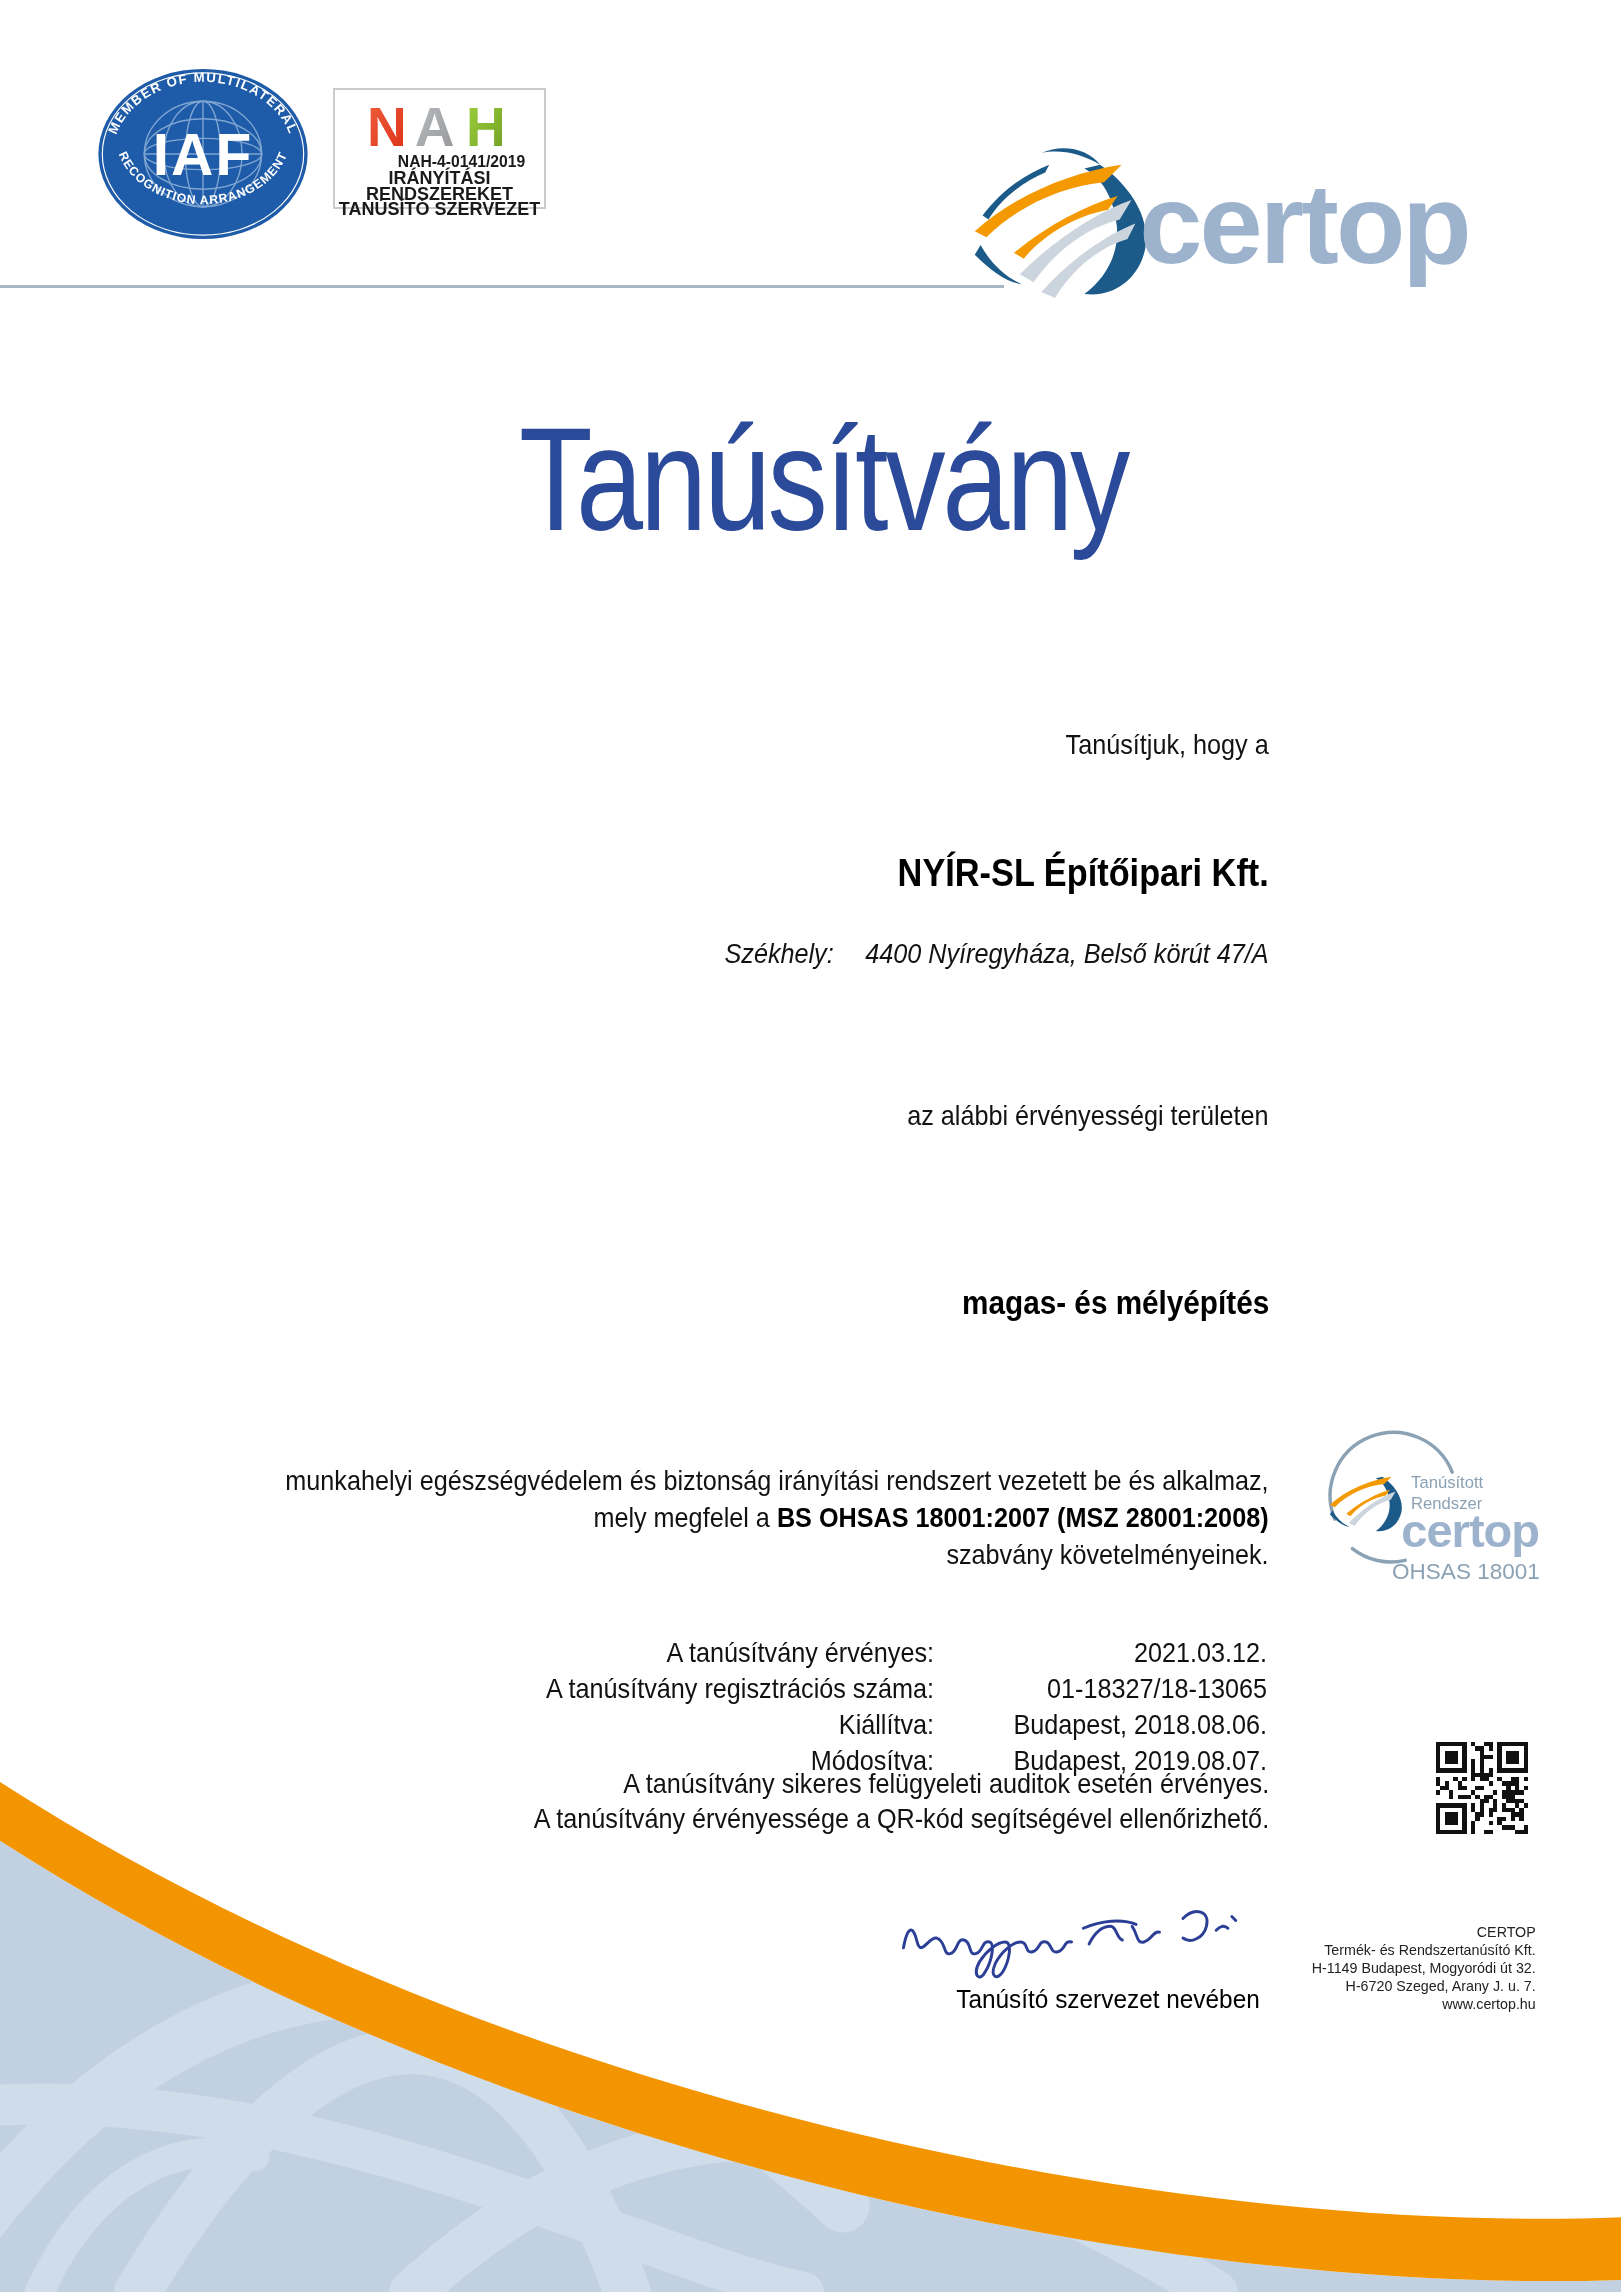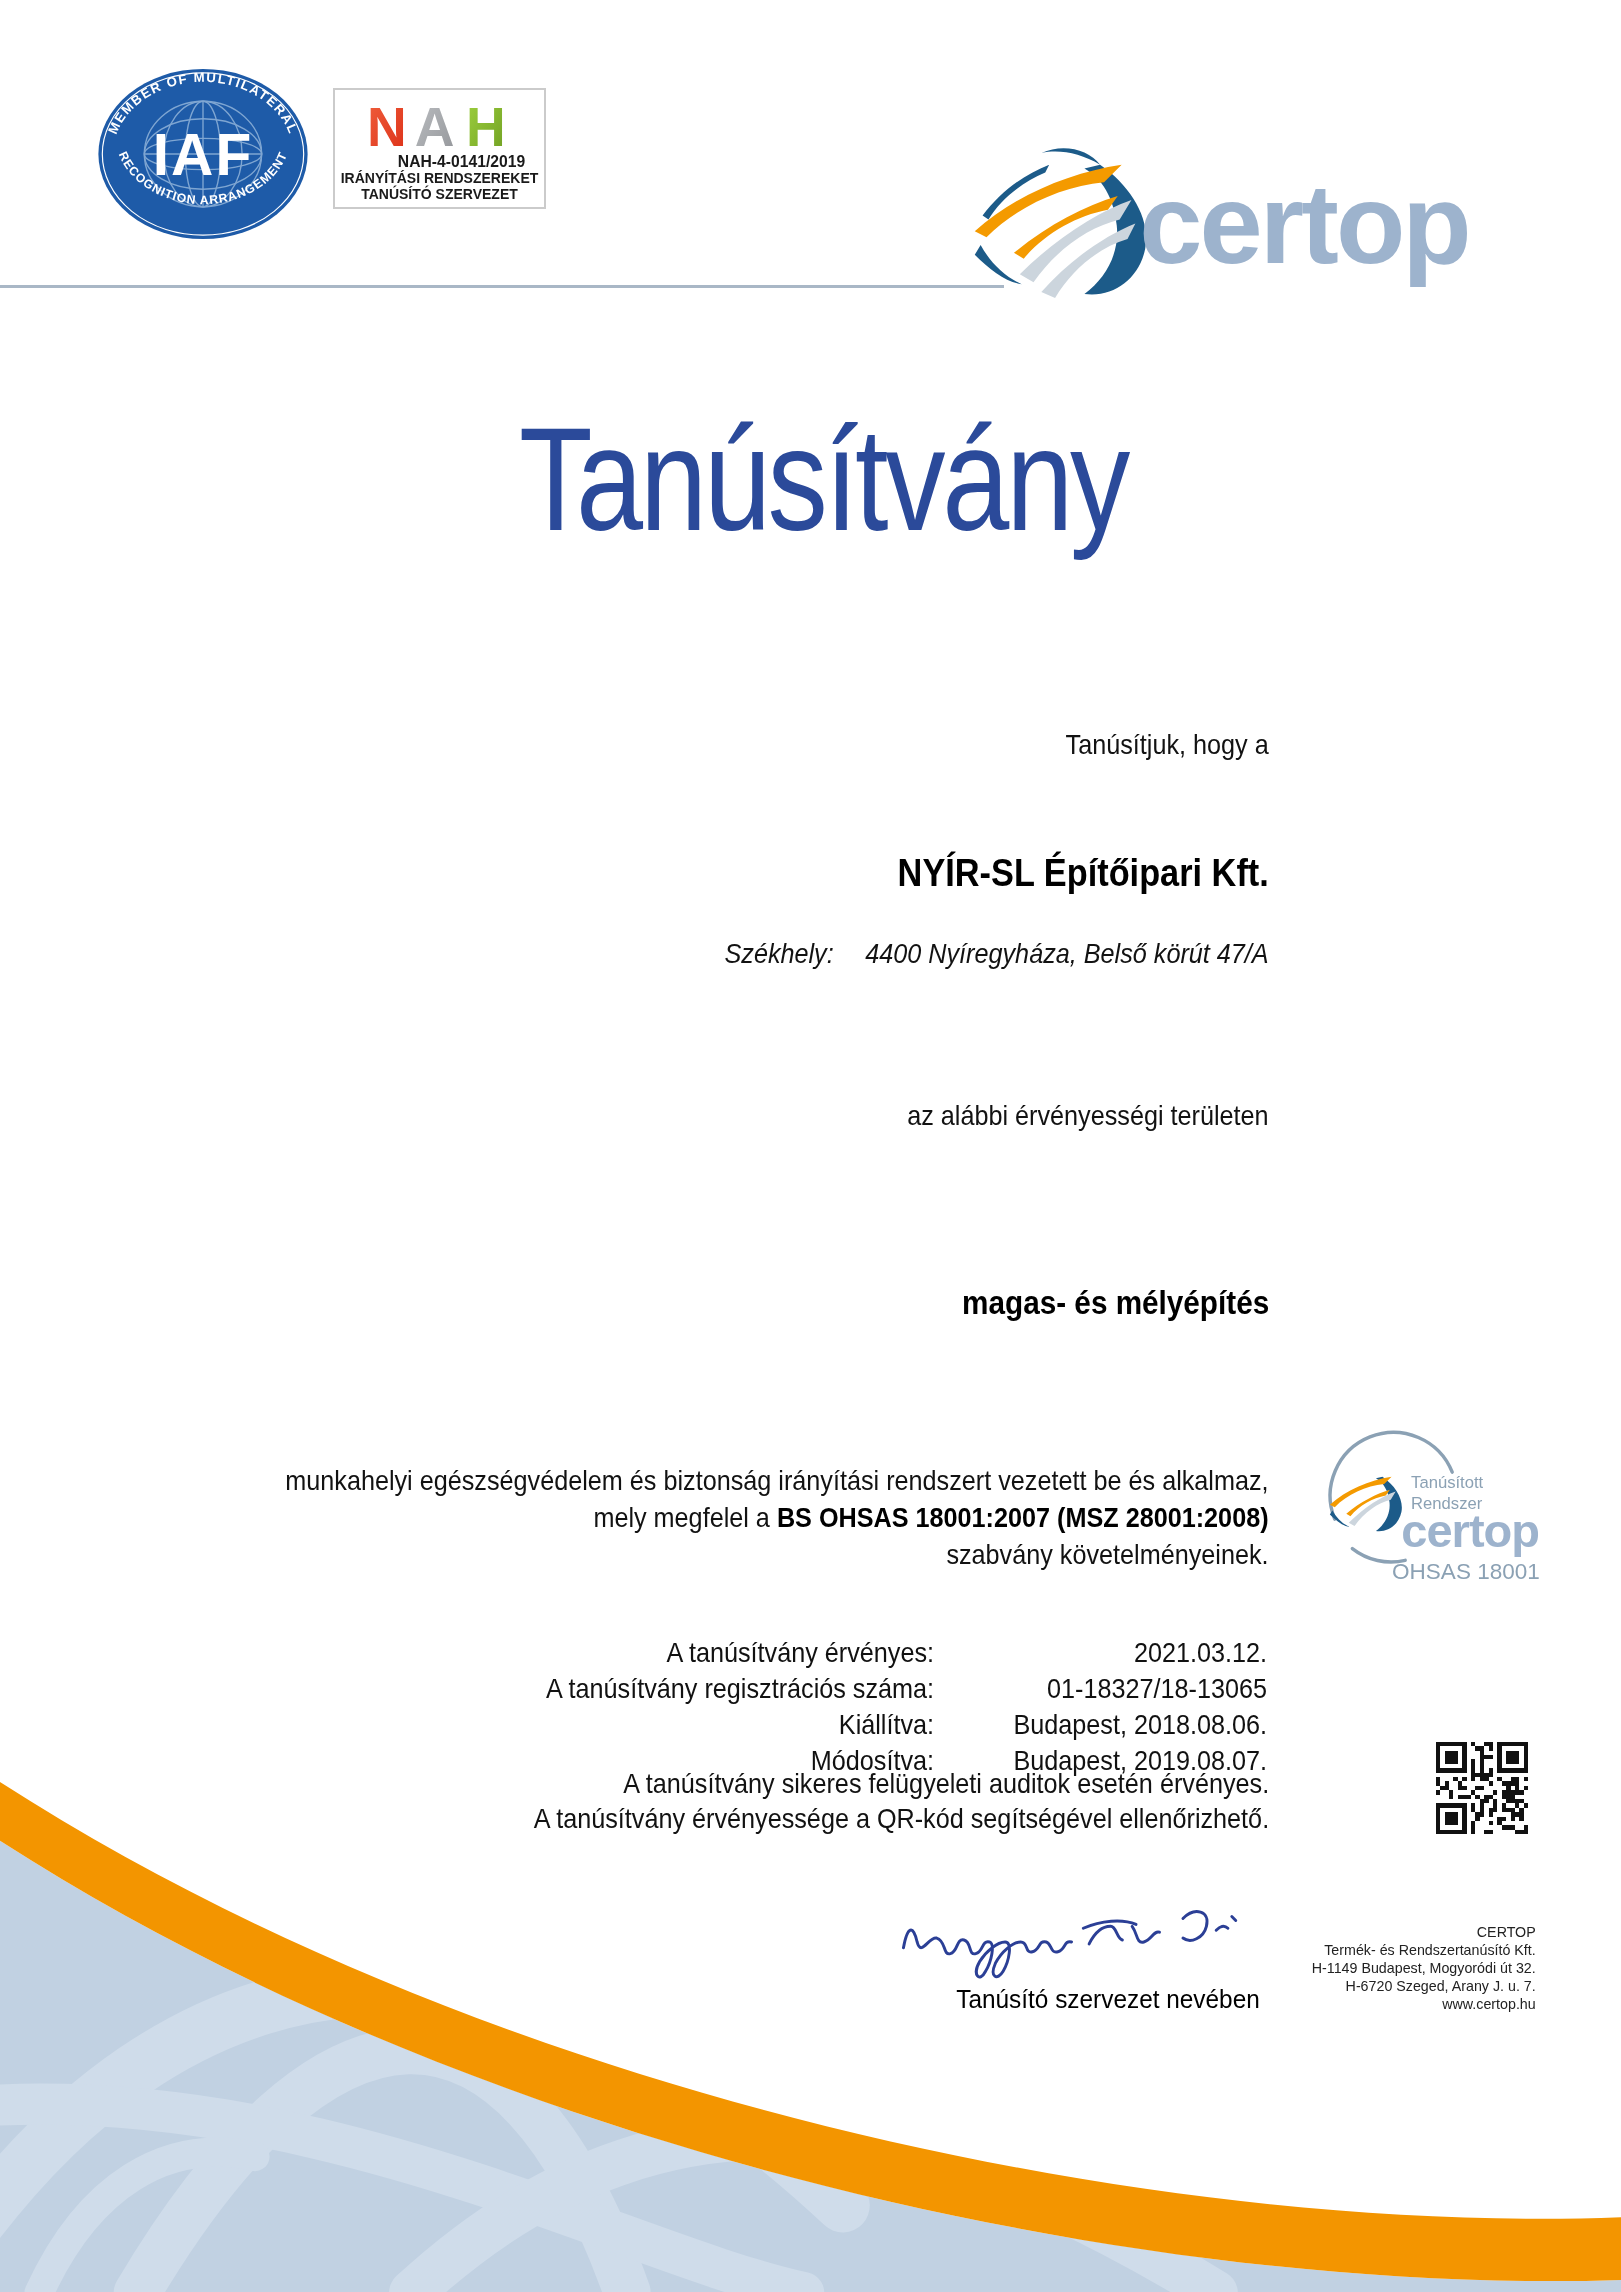--- a/index.html
+++ b/index.html
@@ -32,21 +32,21 @@
   .title{
     position:absolute; left:519px; top:406px; font-size:147px; line-height:1;
     color:#2b4a9a; letter-spacing:-3.9px; white-space:nowrap;
     transform:scaleX(.82); transform-origin:0 50%;
   }
   .nah-box{
     position:absolute; left:333px; top:88px; width:213px; height:121px;
     background:#fff; border:2px solid #cbcbcb; box-sizing:border-box; text-align:center;
   }
   .nah-box .id{font-size:15.7px; font-weight:bold; color:#1a1a1a; margin-top:2px;margin-left:44px;}
-  .nah-box .l{font-size:14px; font-weight:bold; color:#1a1a1a; line-height:15.7px;}
+  .nah-box .l{font-size:18px; font-weight:bold; color:#1a1a1a; line-height:15.7px;}
   .sig-caption{
     position:absolute; left:912px; top:1984px; width:392px; text-align:center;
     font-size:26.5px; color:#000; transform:scaleX(.92);
   }
   .footer{
     position:absolute; right:85px; top:1923px; text-align:right;
     font-size:15px; line-height:18px; color:#222;
     transform:scaleX(.95); transform-origin:100% 0; white-space:nowrap;
   }
   .qr{position:absolute; left:1427px; top:1733px; width:110px; height:110px; background:#fff;}

